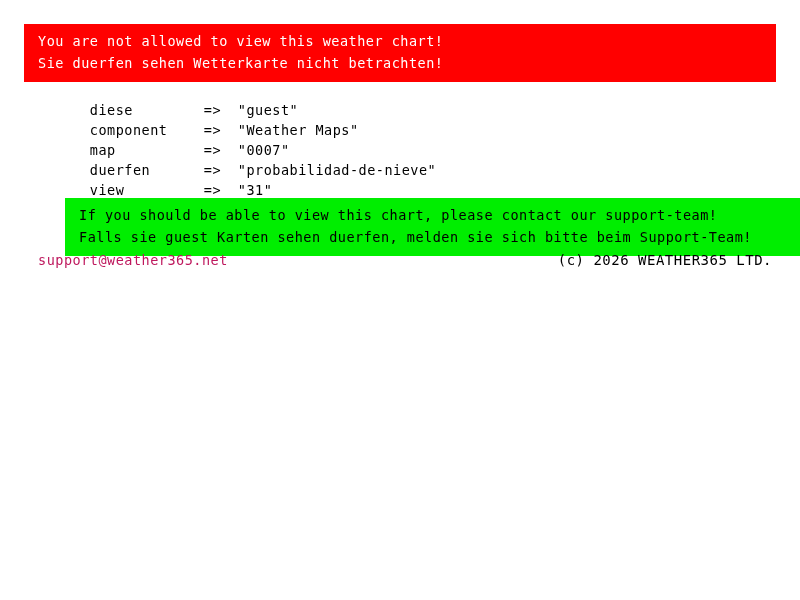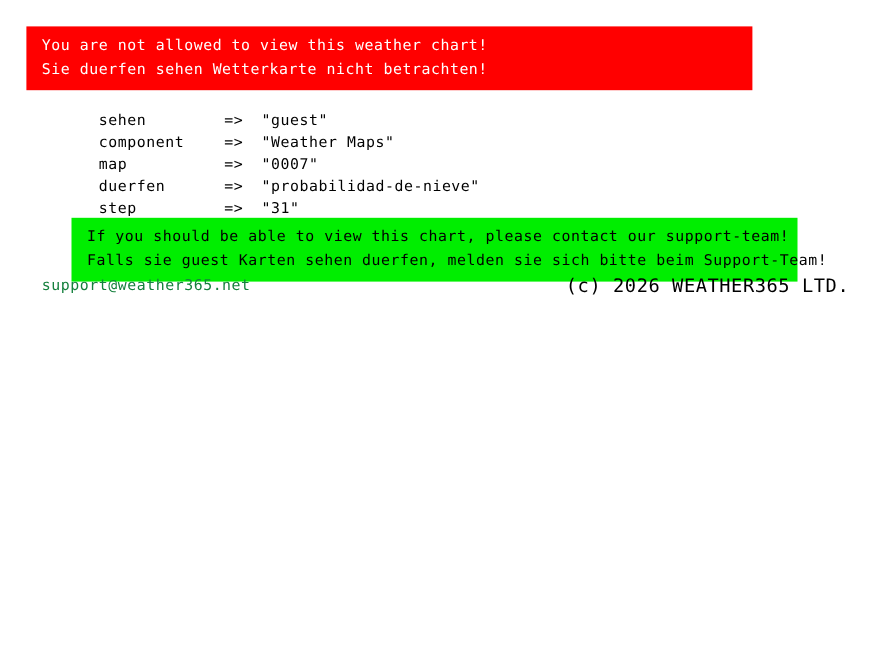--- a/index.html
+++ b/index.html
@@ -20,21 +20,21 @@
     position: absolute;
     left: 0;
     top: 0;
     width: 800px;
     height: 600px;
   }
 
   .banner {
     position: absolute;
     left: 24px;
-    width: 660px;
+    width: 752px;
     box-sizing: border-box;
     padding: 6px 14px 8px 14px;
     letter-spacing: 0.5px;
   }
   .banner-deny {
     top: 24px;
     background: #ff0000;
     color: #ffffff;
   }
   .banner-info {
@@ -84,57 +84,57 @@
     height: 20px;
     line-height: 20px;
   }
   .footer-left {
     position: absolute;
     left: 0;
     top: 0;
     white-space: pre;
     font-size: 13.5px;
     letter-spacing: 0.5px;
-    color: #15803d;
+    color: #be185d;
     text-decoration: none;
   }
   .footer-right {
     position: absolute;
     right: 0;
     top: 0;
     white-space: pre;
-    font-size: 17px;
+    font-size: 14px;
     letter-spacing: 0.5px;
   }
 </style>
 </head>
 <body>
 
 <div class="page">
 
   <div class="banner banner-deny">
     <span class="banner-line">You are not allowed to view this weather chart!</span>
     <span class="banner-line">Sie duerfen sehen Wetterkarte nicht betrachten!</span>
   </div>
 
   <div class="fields">
     <div class="field-row">
-      <span class="f-key">sehen</span><span class="f-arrow">=&gt;</span><span class="f-val">"guest"</span>
+      <span class="f-key">diese</span><span class="f-arrow">=&gt;</span><span class="f-val">"guest"</span>
     </div>
     <div class="field-row">
       <span class="f-key">component</span><span class="f-arrow">=&gt;</span><span class="f-val">"Weather Maps"</span>
     </div>
     <div class="field-row">
       <span class="f-key">map</span><span class="f-arrow">=&gt;</span><span class="f-val">"0007"</span>
     </div>
     <div class="field-row">
       <span class="f-key">duerfen</span><span class="f-arrow">=&gt;</span><span class="f-val">"probabilidad-de-nieve"</span>
     </div>
     <div class="field-row">
-      <span class="f-key">step</span><span class="f-arrow">=&gt;</span><span class="f-val">"31"</span>
+      <span class="f-key">view</span><span class="f-arrow">=&gt;</span><span class="f-val">"31"</span>
     </div>
   </div>
 
   <div class="banner banner-info">
     <span class="banner-line">If you should be able to view this chart, please contact our support-team!</span>
     <span class="banner-line">Falls sie guest Karten sehen duerfen, melden sie sich bitte beim Support-Team!</span>
   </div>
 
   <div class="footer">
     <a class="footer-left" href="#">support@weather365.net</a>

